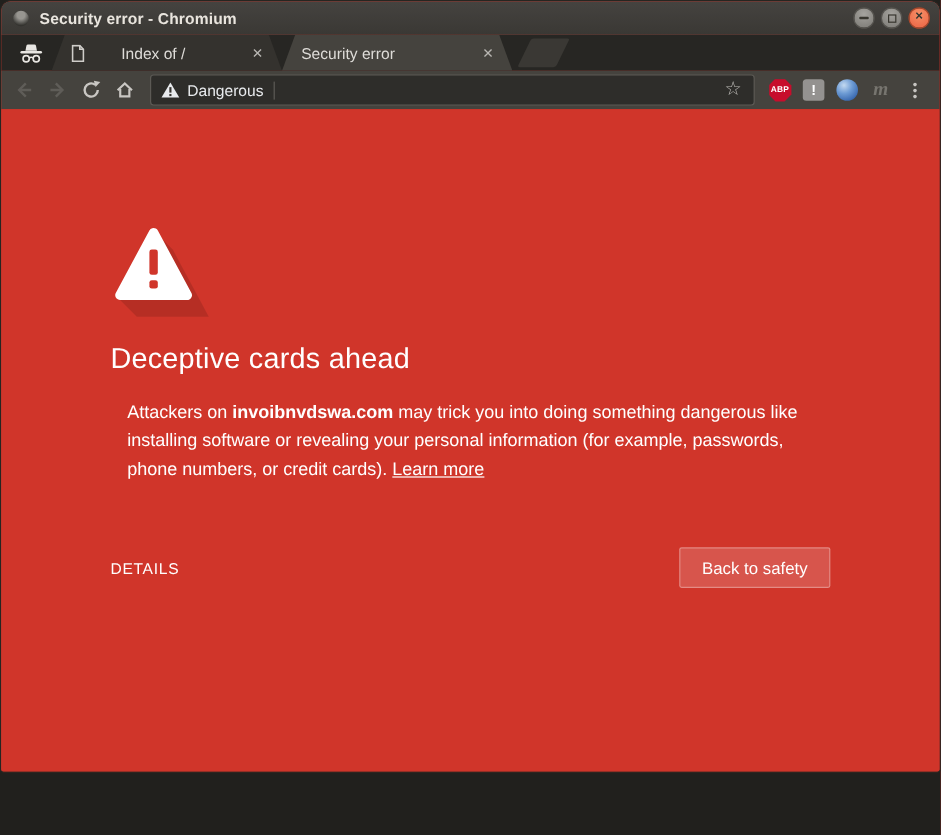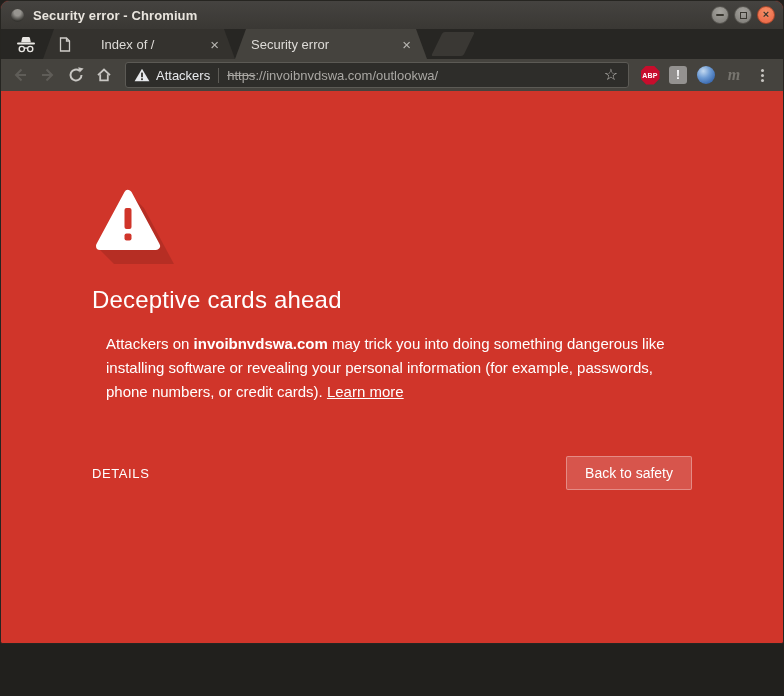--- a/index.html
+++ b/index.html
@@ -138,23 +138,22 @@
         <path d="M5.2 8.2 V14.3 H12.8 V8.2" fill="none" stroke="#c9c7c3" stroke-width="1.8"></path>
       </svg>
     </span>
 
     <div class="omnibox">
       <svg width="16" height="14" viewBox="0 0 16 14">
         <path d="M8 0.8 L15.4 13.2 H0.6 Z" fill="#e8eaed"></path>
         <rect x="7.1" y="4.6" width="1.8" height="4.6" fill="#35332f"></rect>
         <rect x="7.1" y="10.3" width="1.8" height="1.8" fill="#35332f"></rect>
       </svg>
-      <span class="chip-label">Attackers</span>
+      <span class="chip-label">Dangerous</span>
       <span class="chip-sep"></span>
-      <span class="url"><span class="scheme">https</span><span>://invoibnvdswa.com/outlookwa/</span></span>
       <span class="omni-spacer"></span>
       <span class="star">☆</span>
     </div>
 
     <span class="ext">
       <span class="abp">ABP</span>
     </span>
     <span class="ext">
       <span class="alert-ext">!</span>
     </span>

